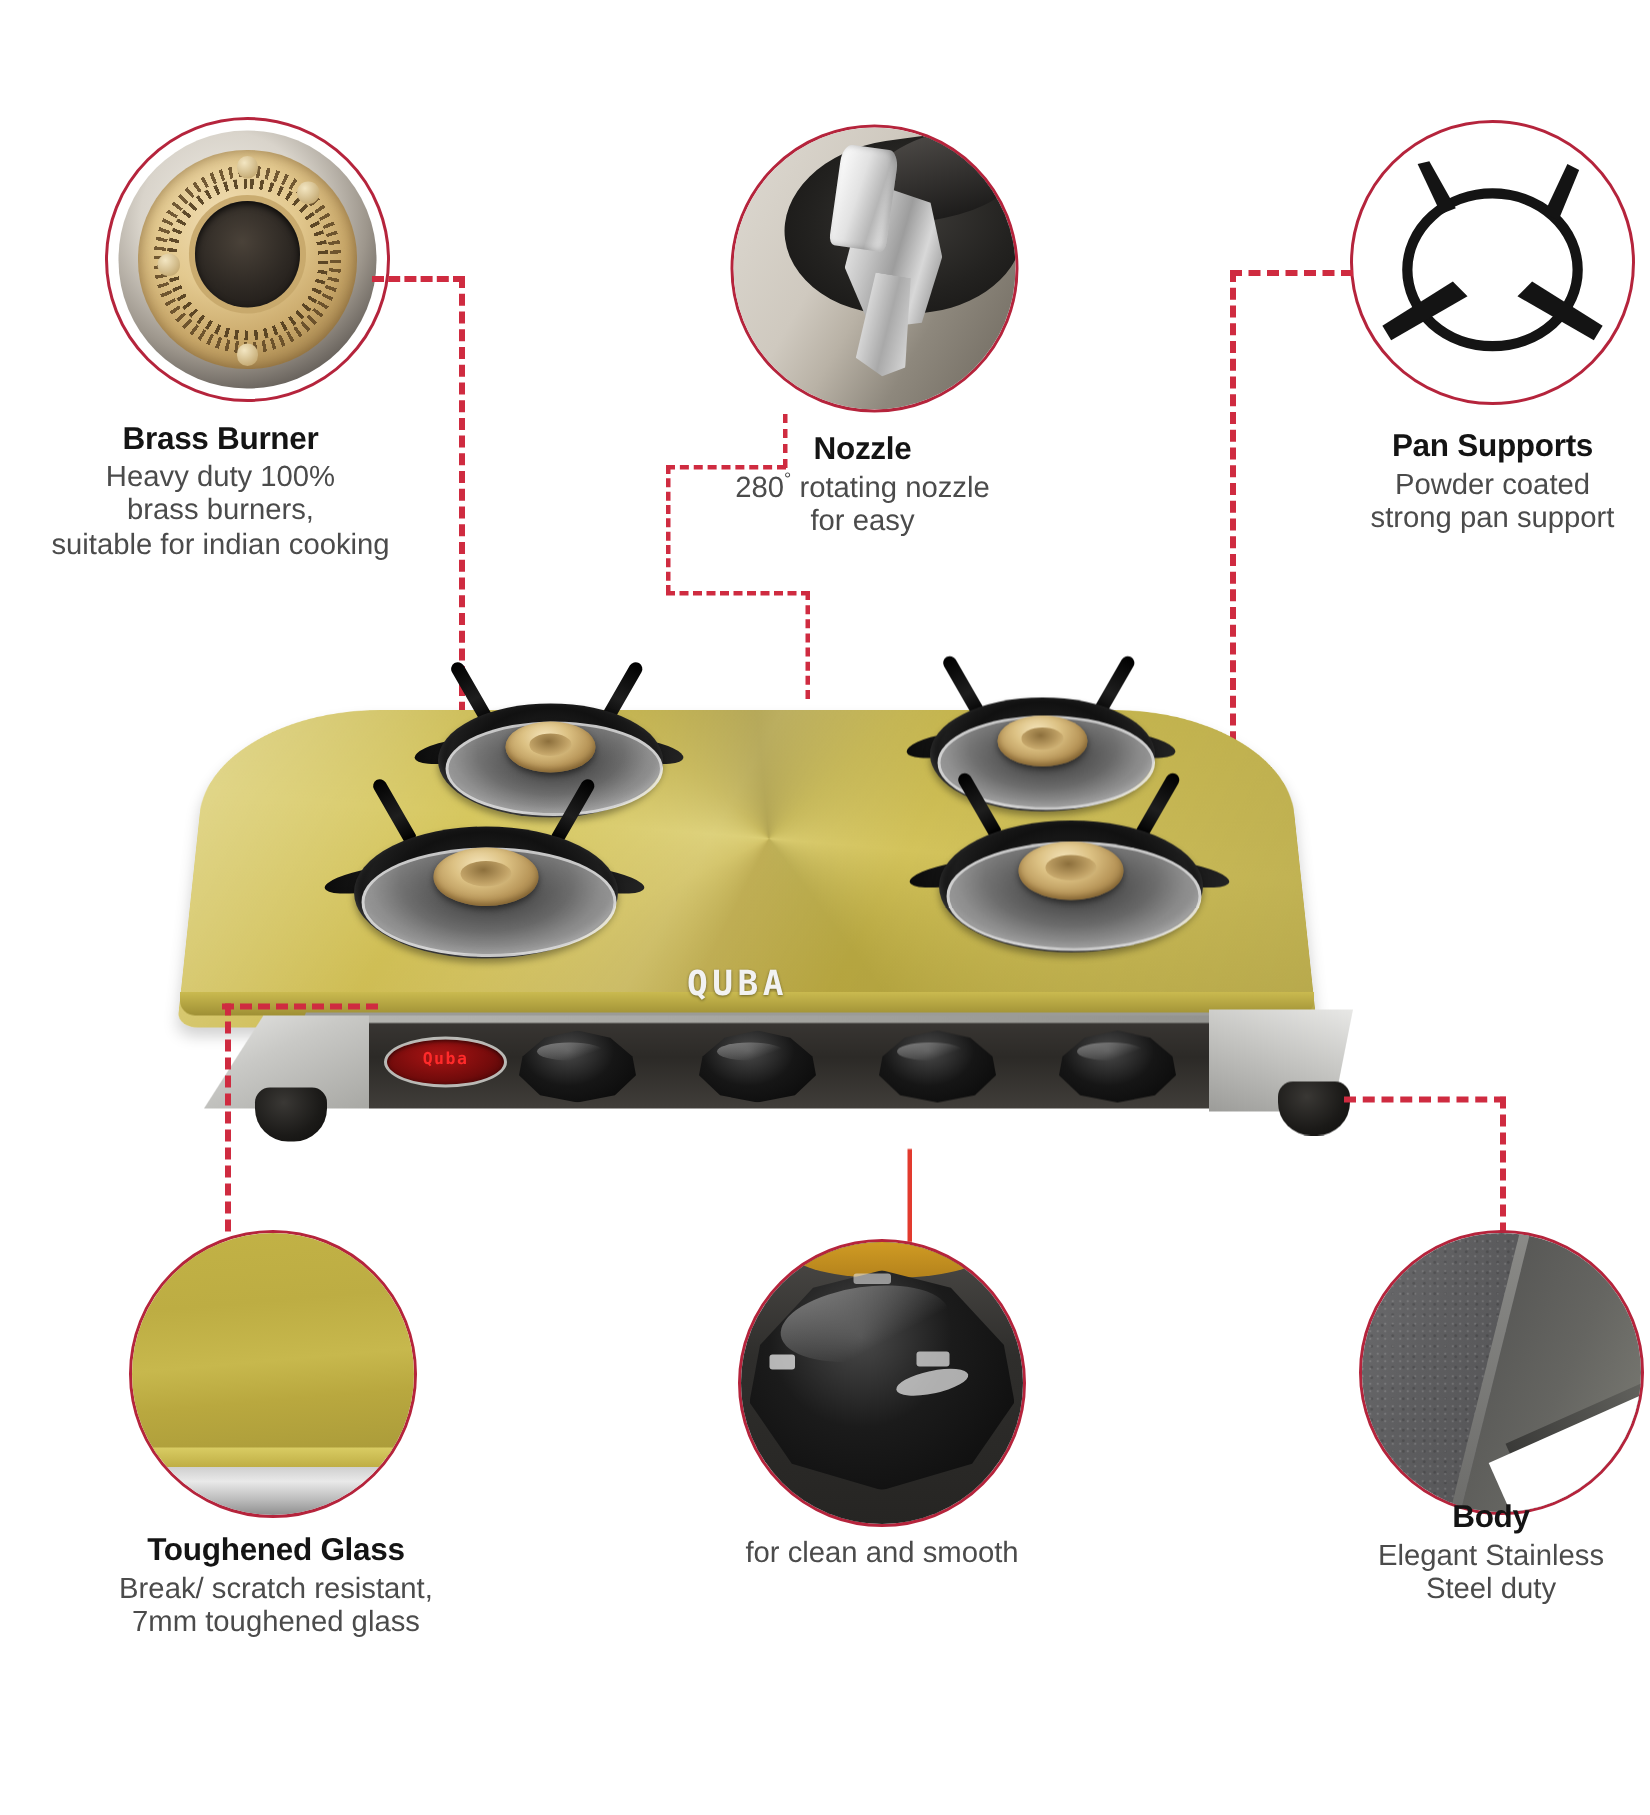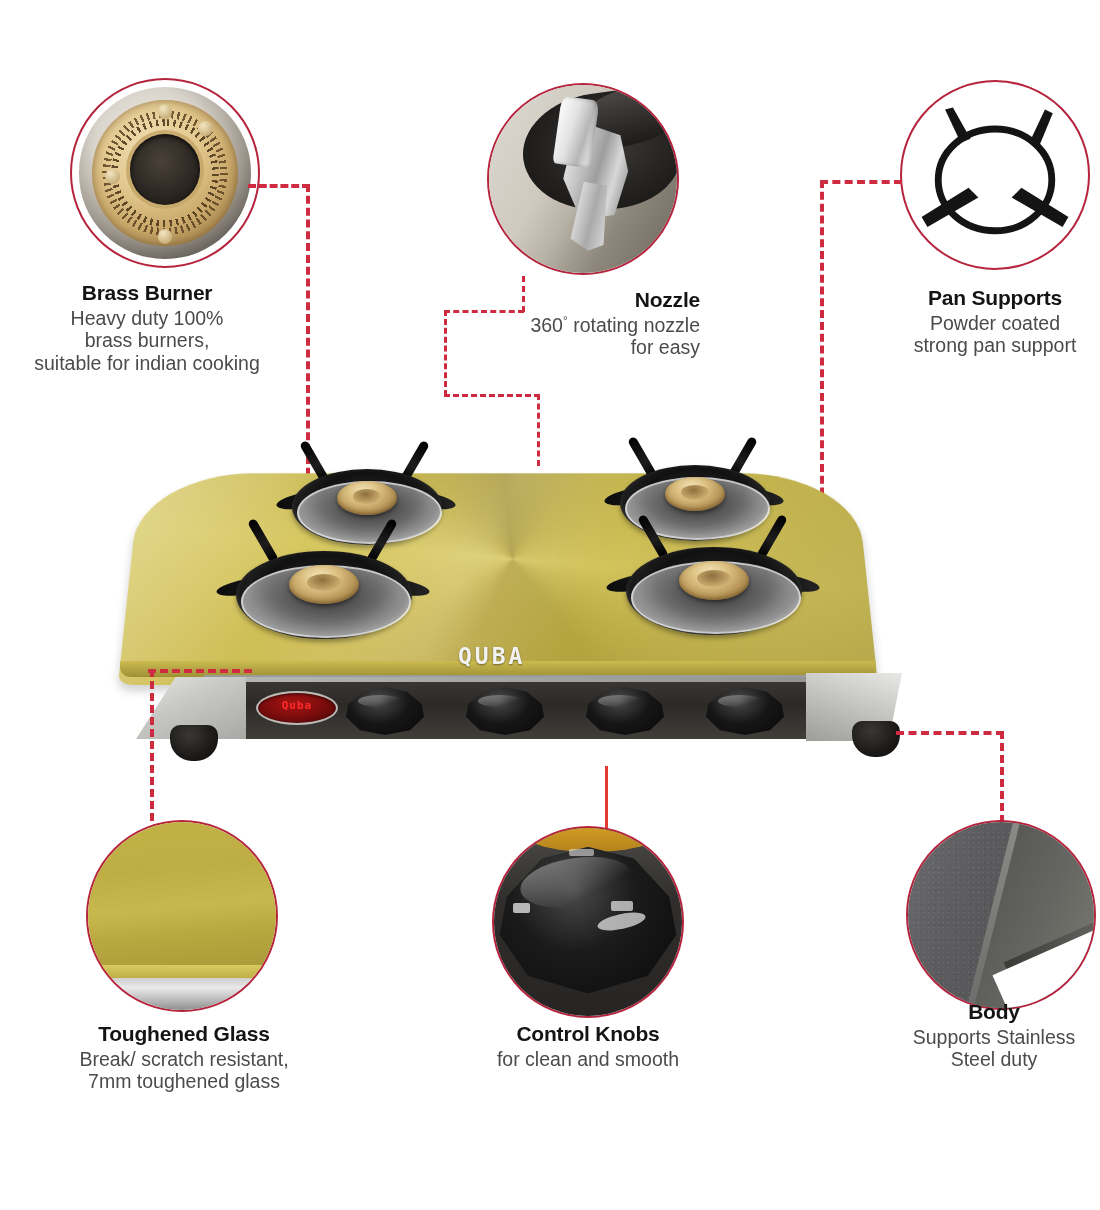--- a/index.html
+++ b/index.html
@@ -305,24 +305,24 @@
   <div class="circ" style="left:487px;top:83px;width:192px;height:192px;">
     <div class="circ-inner">
       <div class="nz-bg"></div>
       <div class="nz-dark"></div>
       <div class="nz-hose"></div>
       <div class="nz-body"></div>
       <div class="nz-stem"></div>
       <div class="nz-tip"></div>
     </div>
   </div>
-  <div class="cap" style="left:450px;top:288px;width:250px;text-align:right;">
+  <div class="cap" style="left:450px;top:288px;width:250px;">
     <div class="ttl">Nozzle</div>
     <div class="body">
-      <div><span>360</span><span class="deg">°</span> rotating nozzle</div>
+      <div><span>280</span><span class="deg">°</span> rotating nozzle</div>
       <div>for easy</div>
     </div>
   </div>
   <div class="dashV thin" style="left:522px;top:276px;height:36px;"></div>
   <div class="dashH thin" style="left:444px;top:310px;width:80px;"></div>
   <div class="dashV thin" style="left:444px;top:310px;height:86px;"></div>
   <div class="dashH thin" style="left:444px;top:394px;width:96px;"></div>
   <div class="dashV thin" style="left:537px;top:394px;height:72px;"></div>
 
   <div class="circ" style="left:900px;top:80px;width:190px;height:190px;">
@@ -434,21 +434,20 @@
       <div class="ck-gold"></div>
       <div class="ck-knob"></div>
       <div class="ck-shine"></div>
       <div class="ck-shine2"></div>
       <div class="ck-tickL"></div>
       <div class="ck-tickR"></div>
       <div class="ck-tickT"></div>
     </div>
   </div>
   <div class="cap" style="left:463px;top:1022px;width:250px;">
-    <div class="ttl">Control Knobs</div>
     <div class="body">
       <div>for clean and smooth</div>
     </div>
   </div>
 
   <div class="dashH" style="left:896px;top:731px;width:108px;"></div>
   <div class="dashV" style="left:1000px;top:731px;height:92px;"></div>
   <div class="circ" style="left:906px;top:820px;width:190px;height:190px;">
     <div class="circ-inner">
       <div class="bd-left">
@@ -456,18 +455,18 @@
         </div>
       <div class="bd-right"></div>
       <div class="bd-seam"></div>
       <div class="bd-thin"></div>
       <div class="bd-white"></div>
     </div>
   </div>
   <div class="cap" style="left:888px;top:1000px;width:212px;">
     <div class="ttl">Body</div>
     <div class="body">
-      <div>Supports Stainless</div>
+      <div>Elegant Stainless</div>
       <div>Steel duty</div>
     </div>
   </div>
 
 </div>
 
 </body></html>

